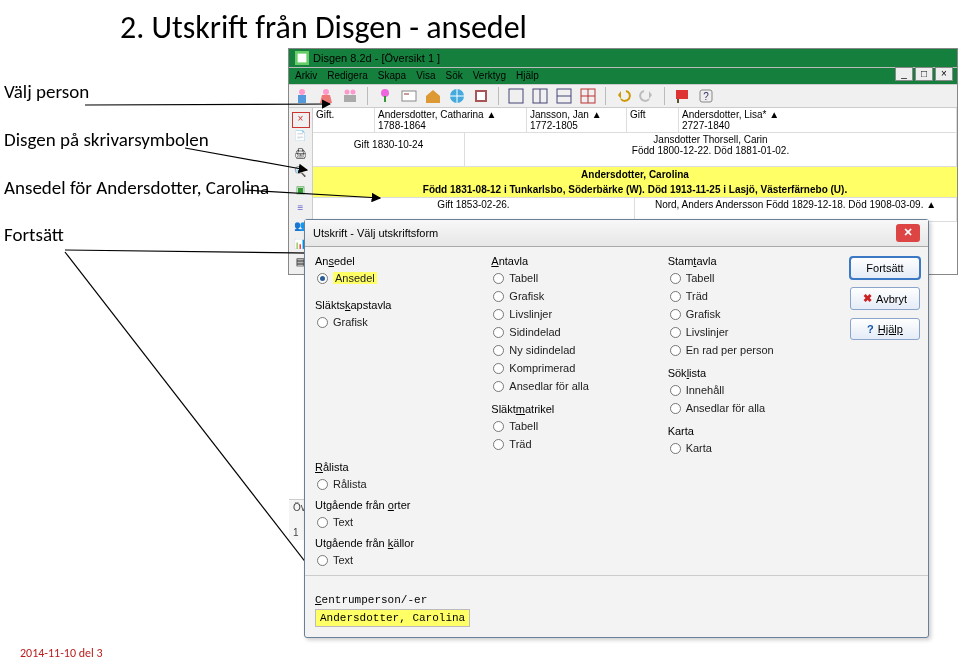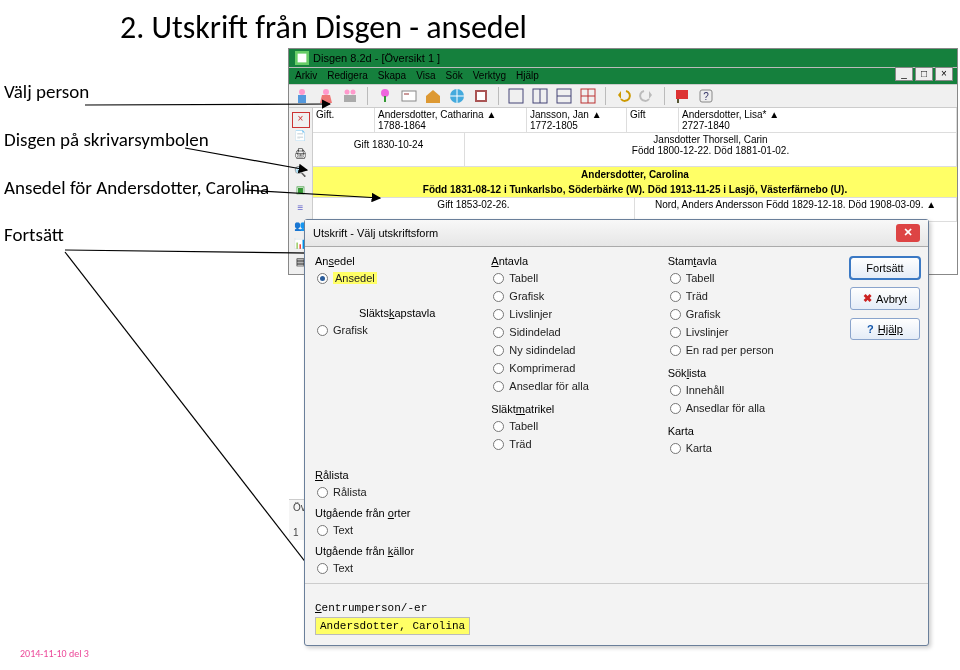--- a/index.html
+++ b/index.html
@@ -1,20 +1,20 @@
 <!DOCTYPE html>
 <html><head>
 <meta charset="utf-8">
 <style>
   * { box-sizing: border-box; margin: 0; padding: 0; }
   body { width: 960px; height: 670px; font-family: Calibri, Arial, sans-serif; font-size: 13px; background: #fff; position: relative; overflow: hidden; }
   .slide-title { font-size: 32px; font-weight: 400; padding: 8px 0 12px 120px; color: #000; }
   .left-instructions { position: absolute; left: 0; top: 80px; width: 280px; padding-left: 4px; }
   .left-instructions div { font-size: 19px; color: #000; margin-bottom: 24px; line-height: 1.25; }
-  .footer { position: absolute; bottom: 10px; left: 20px; font-size: 10px; color: #ec4899; }
+  .footer { position: absolute; bottom: 10px; left: 20px; font-size: 12px; color: #b91c1c; }
 
   .app-window { position: absolute; left: 288px; top: 48px; width: 670px; background: #15803d; border: 1px solid #888; font-family: Tahoma, Verdana, Arial, sans-serif; font-size: 11px; }
   .titlebar { padding: 2px 6px; display: flex; align-items: center; gap: 4px; border-bottom: 1px solid #bbb; }
   .titlebar .icon { width: 14px; height: 14px; }
   .titlebar .title-text { flex: 1; font-size: 11px; }
   .win-btns { position: absolute; right: 4px; top: 18px; display: flex; gap: 2px; }
   .win-btn { width: 18px; height: 14px; border: 1px solid #888; background: #eee; font-size: 10px; text-align: center; line-height: 12px; cursor: pointer; }
   .menubar { padding: 2px 6px 3px; display: flex; gap: 10px; font-size: 10px; }
   .menubar span { cursor: pointer; }
   .toolbar { padding: 2px 4px; display: flex; align-items: center; gap: 6px; border-top: 1px solid #ccc; border-bottom: 1px solid #ccc; background: #f0f0f0; }
@@ -227,21 +227,21 @@
         </div>
         <div class="pd-body">
           <div class="pd-cols">
 
             <div class="pd-col">
               <div class="pd-heading"><span>A</span><span>n<u>s</u>edel</span></div>
               <div class="opt hl">
                   <span class="radio sel"></span>
                   <span class="lbl">Ansedel</span>
                 </div>
-              <div class="pd-heading" style="margin-top:20px;text-align:center;">Släkts<u>k</u>apstavla</div>
+              <div class="pd-heading" style="margin-top:12px;">Släkts<u>k</u>apstavla</div>
               <div class="opt">
                   <span class="radio"></span>
                   <span class="lbl">Grafisk</span>
                 </div>
               <div style="height:130px;"></div>
               <div class="pd-heading"><u>R</u>ålista</div>
               <div class="opt">
                   <span class="radio"></span>
                   <span class="lbl">Rålista</span>
                 </div>

